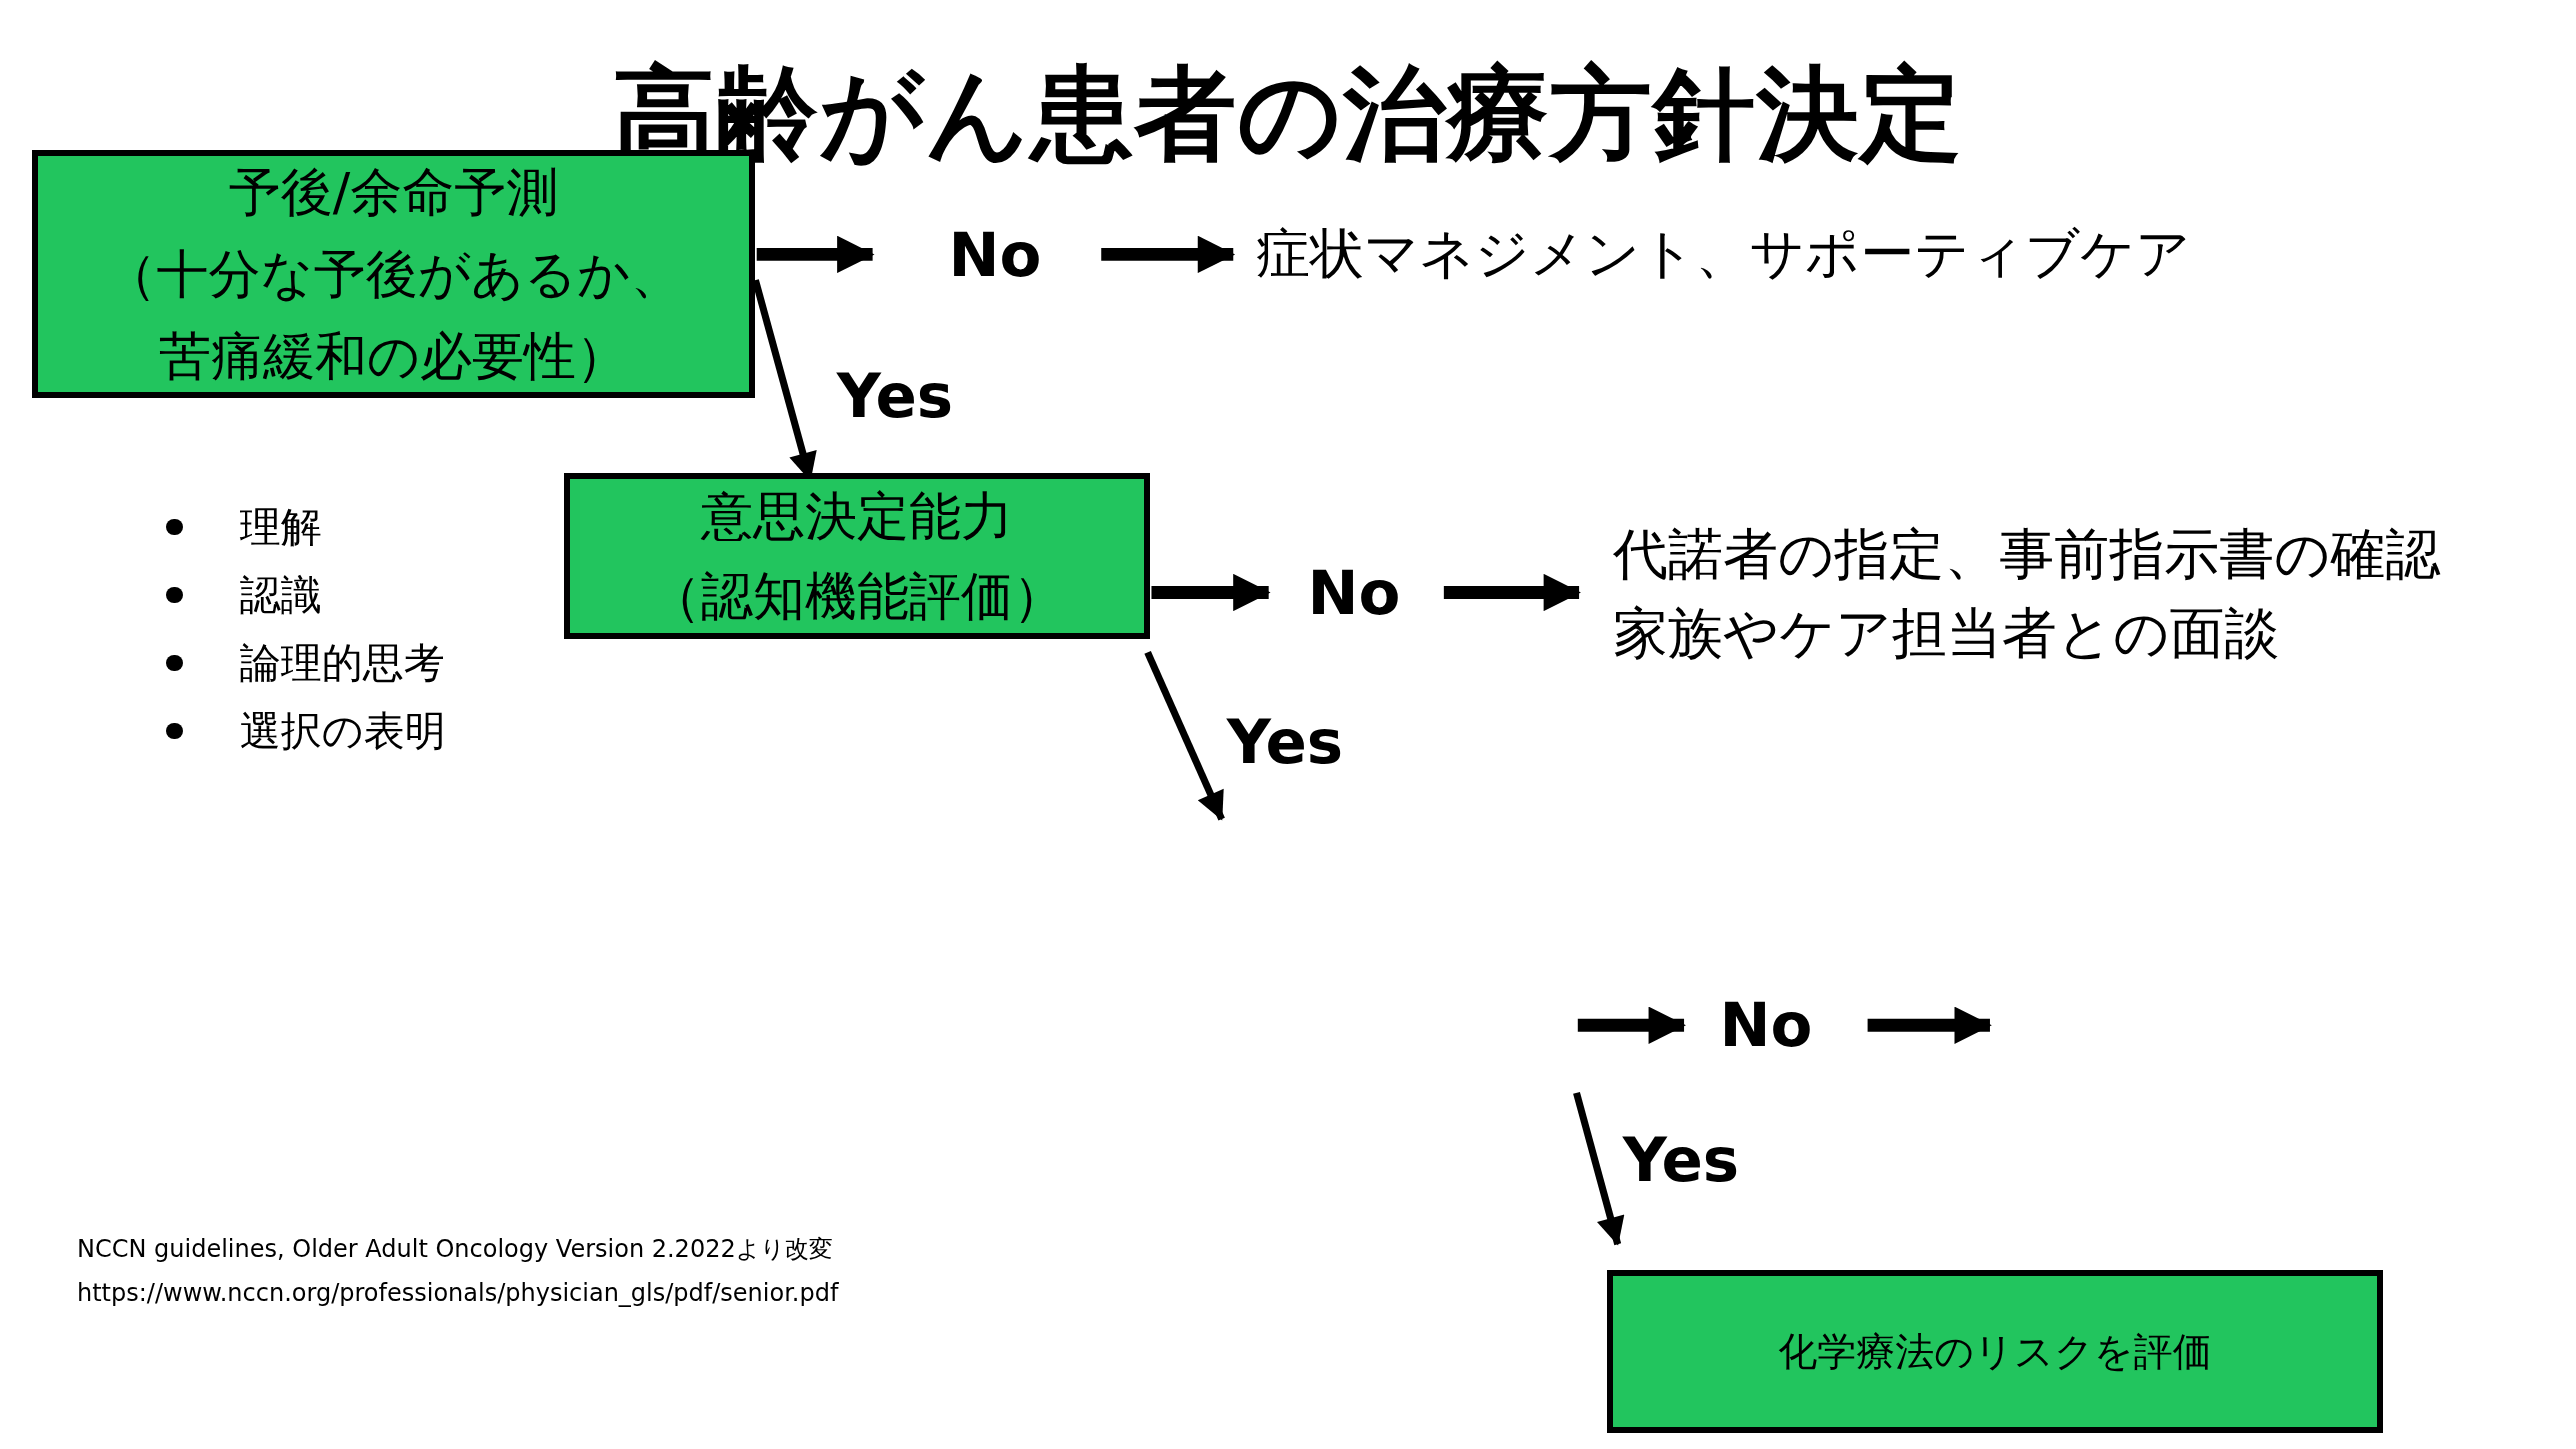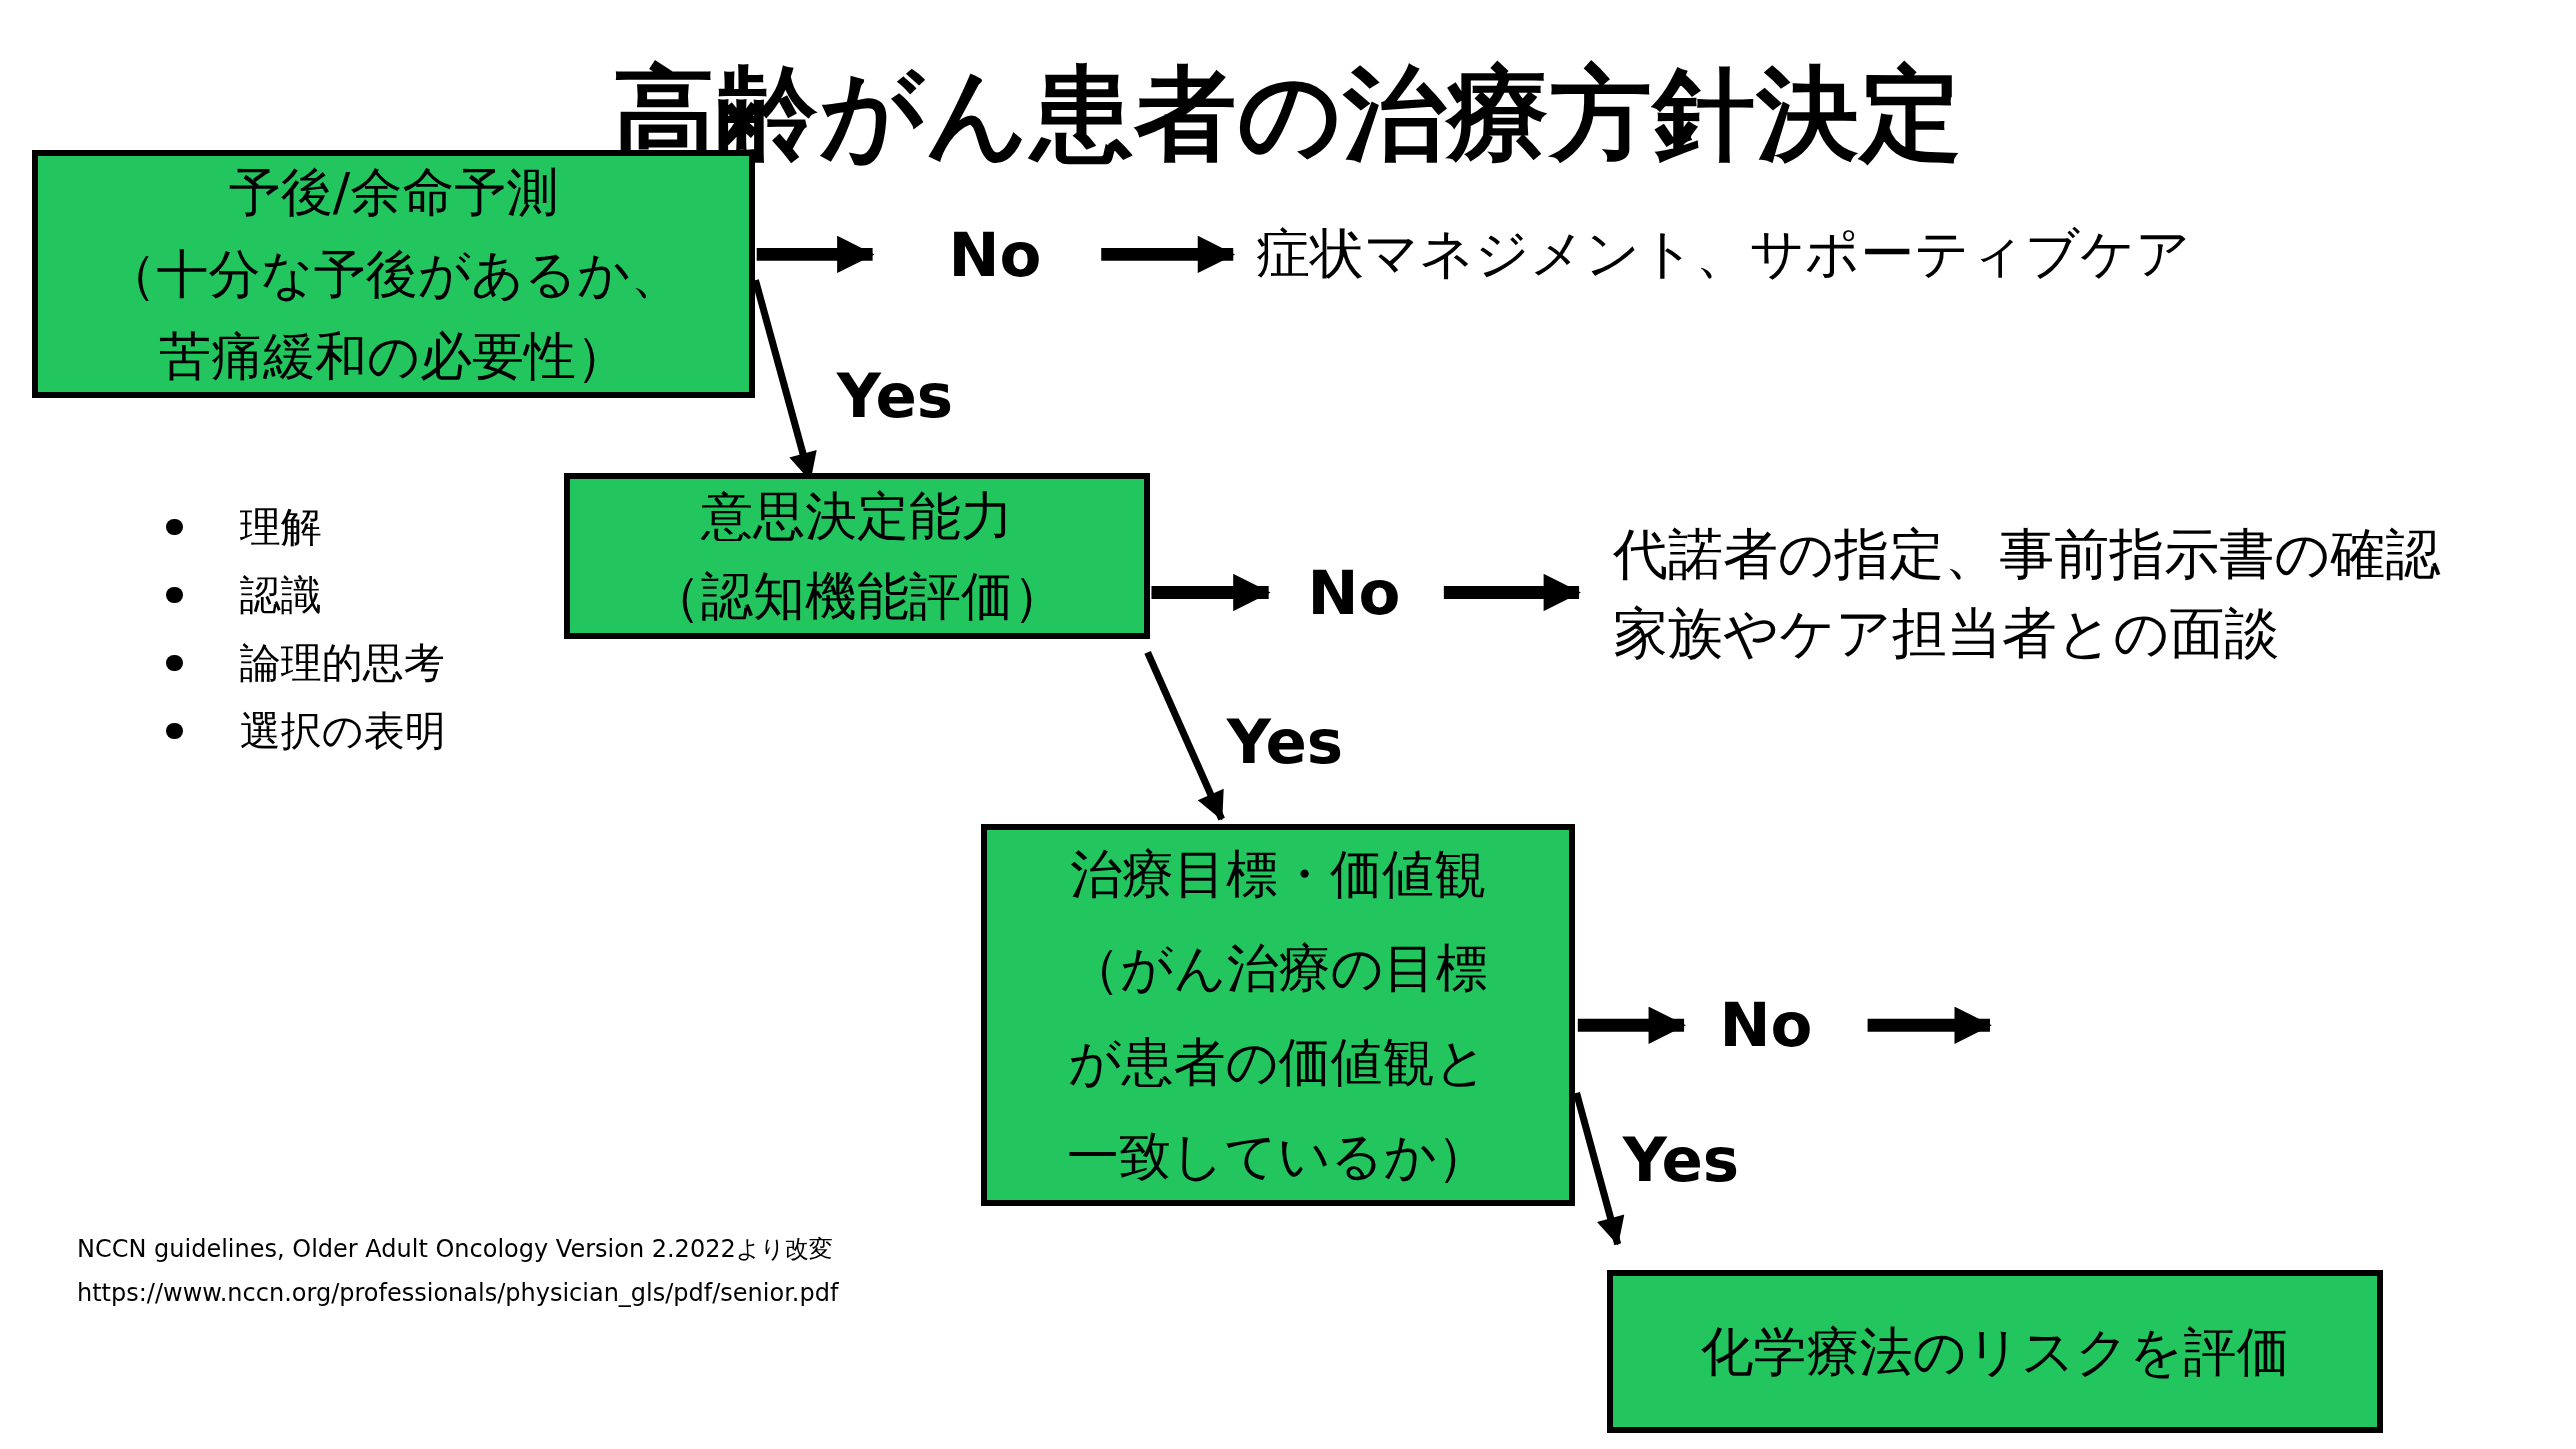--- a/index.html
+++ b/index.html
@@ -44,21 +44,21 @@
     font-weight: 500;
     white-space: nowrap;
   }
   #box-prognosis        { left: 32px;   top: 150px;  width: 723px; height: 248px; }
   #box-prognosis .bline { line-height: 82px; }
   #box-capacity         { left: 564px;  top: 473px;  width: 586px;  height: 166px; }
   #box-capacity .bline  { line-height: 80px; }
   #box-goals            { left: 981px; top: 824px; width: 594px;  height: 382px; }
   #box-goals .bline     { line-height: 94px; }
   #box-chemo            { left: 1607px; top: 1270px; width: 776px; height: 163px; }
-  #box-chemo .bline     { font-size: 53px; line-height: 77px; }
+  #box-chemo .bline     { font-size: 39px; line-height: 77px; }
 
   .branch-label {
     position: absolute;
     transform: translate(-50%, -50%);
     font-size: 61px;
     font-weight: 700;
     white-space: nowrap;
   }
   .outcome {
     position: absolute;
@@ -171,26 +171,20 @@
     <div class="bline">（認知機能評価）</div>
   </div>
 
   <div class="branch-label" style="left:1354px; top:592px;">No</div>
   <div class="outcome" id="outcome-2">
     <div>代諾者の指定、事前指示書の確認</div>
     <div>家族やケア担当者との面談</div>
   </div>
   <div class="branch-label" style="left:1285px; top:741px;">Yes</div>
 
-  <div class="box" id="box-goals">
-    <div class="bline">治療目標・価値観</div>
-    <div class="bline">（がん治療の目標</div>
-    <div class="bline">が患者の価値観と</div>
-    <div class="bline">一致しているか）</div>
-  </div>
 
   <div class="branch-label" style="left:1766px; top:1024px;">No</div>
   <div class="branch-label" style="left:1681px; top:1159px;">Yes</div>
 
   <div class="box" id="box-chemo">
     <div class="bline">化学療法のリスクを評価</div>
   </div>
 
   <div class="citation">
     <div>NCCN guidelines, Older Adult Oncology Version 2.2022より改変</div>

